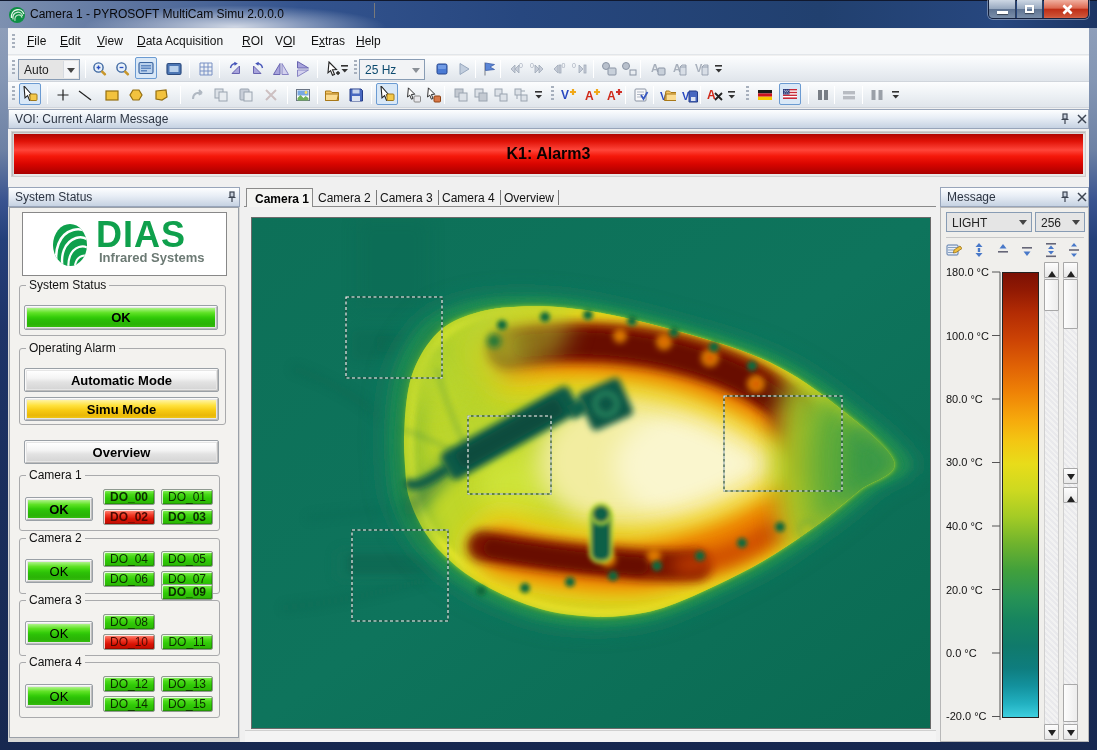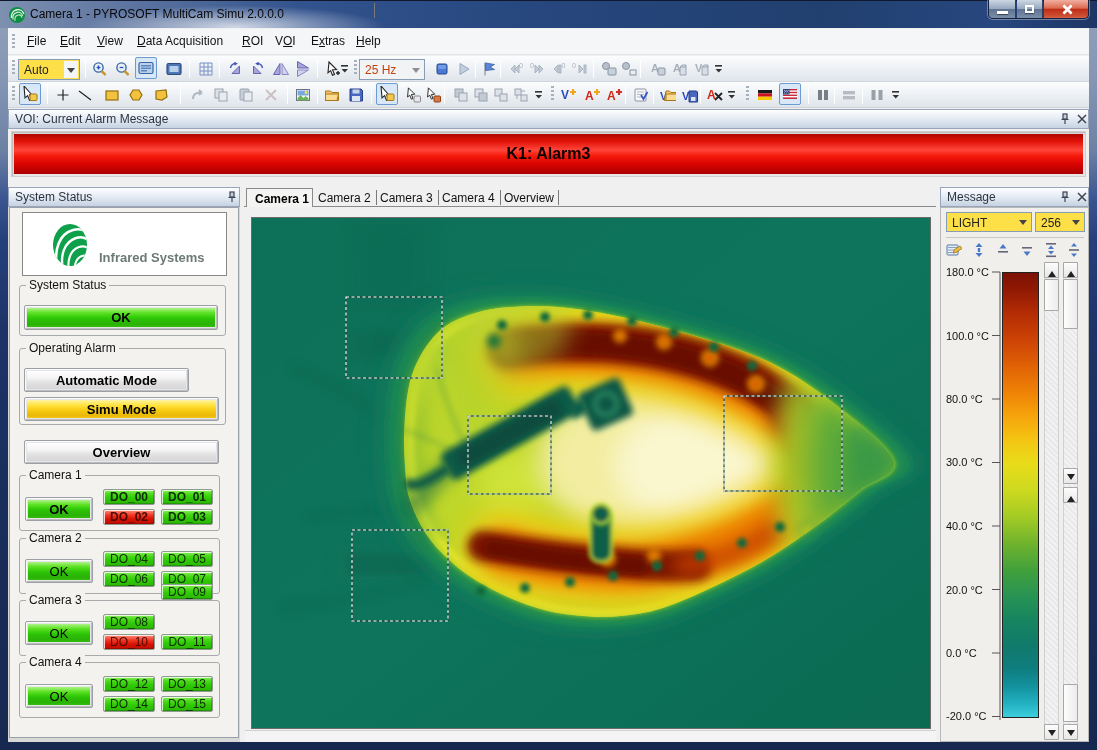--- a/index.html
+++ b/index.html
@@ -12,21 +12,21 @@
  border-top:1px solid #10182e}
 .titletxt{left:30px;top:7px;font-size:12px;color:#08080a}
 .client{left:8px;top:28px;width:1081px;height:714px;background:#f0f0f0}
 .menubar{left:8px;top:29px;width:1081px;height:26px;background:#f4f6f8;border-bottom:1px solid #e2e6ea}
 .menu{position:absolute;top:34px;font-size:12px;color:#111}
 .tb{background:linear-gradient(180deg,#fcfdfe,#ecf0f4 55%,#e0e5eb);border-bottom:1px solid #d0d5dc}
 .grip{width:3px;height:16px;background:repeating-linear-gradient(180deg,#a7b0bd 0 2px,rgba(0,0,0,0) 2px 4px)}
 .sep{width:1px;height:18px;background:#b7bec8;border-right:1px solid #fff}
 .ib{width:22px;height:22px}
 .ibsel{border:1px solid #6b9bd2;background:#d9e8f7;border-radius:2px}
-.combo{background:#fde047;border:1px solid #889cb4;font-size:12px;color:#222}
+.combo{background:#e5e5e5;border:1px solid #889cb4;font-size:12px;color:#222}
 .comboarr{position:absolute;right:1px;top:1px;bottom:1px;width:15px;background:#f4f5f7;border-left:1px solid #d6dae0}
 .tri{position:absolute;width:0;height:0;border:4px solid transparent;border-top:5px solid #444;border-bottom:none}
 .phead{background:linear-gradient(180deg,#fdfeff,#e7edf5 45%,#c6d2e2);border:1px solid #98a5ba;font-size:12px;color:#2c3442}
 .btn{position:absolute;border:1px solid #9aa0a6;border-radius:2px;background:#e6e6e6;
  box-shadow:inset 1px 1px 0 #fafafa, inset -1px -1px 0 #bdbdbd}
 .fill{position:absolute;left:2px;top:2px;right:2px;bottom:2px;display:flex;align-items:center;justify-content:center}
 .gfill{background:linear-gradient(180deg,#aef389 0%,#5fe226 25%,#35cd0a 48%,#2cc007 60%,#2ab306 85%,#34bd0d 100%)}
 .sfill{background:linear-gradient(180deg,#ffffff 0%,#f4f4f4 40%,#e2e2e2 62%,#d6d6d6 100%)}
 .yfill{background:linear-gradient(180deg,#fff4a2 0%,#ffe23e 30%,#f7ca12 58%,#eab807 85%,#f0c511 100%)}
 .grp{position:absolute;border:1px solid #a9aaac;border-radius:3px}
@@ -147,21 +147,21 @@
 <svg class="a" style="left:325px;top:61px" width="16" height="16" viewBox="0 0 16 16">
     <path d="M4,1 L11.5,8.5 L7.5,8.8 L9.5,13.5 L7.5,14.3 L5.6,9.6 L3,11.8 Z" fill="#fff" stroke="#222" stroke-width="1.1"></path>
     <path d="M11,12 h4 M13,10 v4" stroke="#222" stroke-width="1.4"></path>
   </svg>
 <svg class="a" style="left:340px;top:61px" width="10" height="16" viewBox="0 0 10 16">
     <rect x="1" y="4" width="7" height="1.6" fill="#333"></rect>
     <path d="M1.5,8 L8,8 L4.7,11.5 Z" fill="#333"></path>
   </svg>
 <div class="a grip" style="left:354px;top:60px"></div>
 <div class="a combo" style="left:359px;top:59px;width:66px;height:21px;background:#f2f3f5">
-    <span style="position:absolute;left:5px;top:3px;color:#c2410c">25 Hz</span>
+    <span style="position:absolute;left:5px;top:3px;color:#0c4a6e">25 Hz</span>
     <span class="tri" style="right:4px;top:8px;border-top-color:#8a8f96"></span>
   </div>
 <div class="a ib " style="left:431px;top:58px"></div>
 <svg class="a" style="left:434px;top:61px" width="16" height="16" viewBox="0 0 16 16">
     <rect x="3" y="3" width="10" height="10" rx="1.5" fill="#4a7ad4" stroke="#24448c" stroke-width="1"></rect>
     <rect x="4" y="4" width="8" height="4" rx="1" fill="#7aa4e8" opacity="0.8"></rect>
   </svg>
 <div class="a ib " style="left:453px;top:58px"></div>
 <svg class="a" style="left:456px;top:61px" width="16" height="16" viewBox="0 0 16 16">
     <path d="M4,2.5 L13,8 L4,13.5 Z" fill="#c2cede" stroke="#98a8be" stroke-width="1"></path>
@@ -483,68 +483,69 @@
         </clipPath>
       </defs>
 <ellipse cx="19" cy="25" rx="17" ry="21" fill="#0fa04c"></ellipse>
 <g clip-path="url(#dclip)" fill="none" stroke="#fff">
 <path d="M6,46 C3,30 8,14 22,10 C32,7 40,13 42,22" stroke-width="2.6"></path>
 <path d="M12,49 C9,36 13,22 25,18 C33,15.5 40,20 41,27" stroke-width="2.4"></path>
 <path d="M18,51 C16,41 19,30 28,27 C34,25 39,28 40,33" stroke-width="2.2"></path>
 <path d="M24,52 C23,45 25,38 31,36 C35,34.7 38,36.5 39,40" stroke-width="2"></path>
 </g>
     </svg>
+<div class="a" style="left:73px;top:1px;font-size:36px;font-weight:bold;color:#0fa04c;letter-spacing:1px">DIAS</div>
 <div class="a" style="left:76px;top:37px;font-size:13px;font-weight:bold;color:#6c7a74">Infrared Systems</div>
 </div>
 <div class="grp" style="left:19px;top:285px;width:207px;height:51px">
     <div class="grplab">System Status</div>
   </div>
 <div class="btn" style="left:24px;top:305px;width:194px;height:25px">
     <div class="fill gfill" style="font-size:13px;font-weight:bold;color:#000">OK</div>
   </div>
 <div class="grp" style="left:19px;top:348px;width:207px;height:77px">
     <div class="grplab">Operating Alarm</div>
   </div>
-<div class="btn" style="left:24px;top:368px;width:165px;height:24px">
+<div class="btn" style="left:24px;top:368px;width:195px;height:24px">
     <div class="fill sfill" style="font-size:13px;font-weight:bold;color:#000">Automatic Mode</div>
   </div>
 <div class="btn" style="left:24px;top:397px;width:195px;height:24px">
     <div class="fill yfill" style="font-size:13px;font-weight:bold;color:#000">Simu Mode</div>
   </div>
 <div class="btn" style="left:24px;top:440px;width:195px;height:24px">
     <div class="fill sfill" style="font-size:13px;font-weight:bold;color:#000">Overview</div>
   </div>
 <div class="grp" style="left:19px;top:475px;width:201px;height:56px">
     <div class="grplab">Camera 1</div>
   </div>
 <div class="btn" style="left:25px;top:497px;width:68px;height:24px">
     <div class="fill gfill" style="font-size:13px;font-weight:bold;color:#000">OK</div>
   </div>
 <div class="dob dgreen" style="left:103px;top:489px;font-weight:bold">DO_00</div>
-<div class="dob dgreen" style="left:161px;top:489px;font-weight:bold">DO_01</div>
+<div class="dob dgreen" style="left:161px;top:489px;font-weight:normal">DO_01</div>
 <div class="dob dred" style="left:103px;top:509px;font-weight:bold">DO_02</div>
 <div class="dob dgreen" style="left:161px;top:509px;font-weight:bold">DO_03</div>
 <div class="grp" style="left:19px;top:538px;width:201px;height:56px">
     <div class="grplab">Camera 2</div>
   </div>
 <div class="btn" style="left:25px;top:559px;width:68px;height:24px">
     <div class="fill gfill" style="font-size:13px;font-weight:normal;color:#000">OK</div>
   </div>
 <div class="dob dgreen" style="left:103px;top:551px;font-weight:normal">DO_04</div>
 <div class="dob dgreen" style="left:161px;top:551px;font-weight:normal">DO_05</div>
 <div class="dob dgreen" style="left:103px;top:571px;font-weight:normal">DO_06</div>
 <div class="dob dgreen" style="left:161px;top:571px;font-weight:normal">DO_07</div>
 <div class="grp" style="left:19px;top:600px;width:201px;height:56px">
     <div class="grplab">Camera 3</div>
   </div>
 <div class="btn" style="left:25px;top:621px;width:68px;height:24px">
     <div class="fill gfill" style="font-size:13px;font-weight:normal;color:#000">OK</div>
   </div>
 <div class="dob dgreen" style="left:103px;top:614px;font-weight:normal">DO_08</div>
-<div class="dob dgreen" style="left:161px;top:584px;font-weight:normal">DO_09</div>
+<div class="dob dgreen" style="left:161px;top:584px;font-weight:bold">DO_09</div>
 <div class="dob dred" style="left:103px;top:634px;font-weight:normal">DO_10</div>
 <div class="dob dgreen" style="left:161px;top:634px;font-weight:normal">DO_11</div>
 <div class="grp" style="left:19px;top:662px;width:201px;height:56px">
     <div class="grplab">Camera 4</div>
   </div>
 <div class="btn" style="left:25px;top:684px;width:68px;height:24px">
     <div class="fill gfill" style="font-size:13px;font-weight:normal;color:#000">OK</div>
   </div>
 <div class="dob dgreen" style="left:103px;top:676px;font-weight:normal">DO_12</div>
 <div class="dob dgreen" style="left:161px;top:676px;font-weight:normal">DO_13</div>

